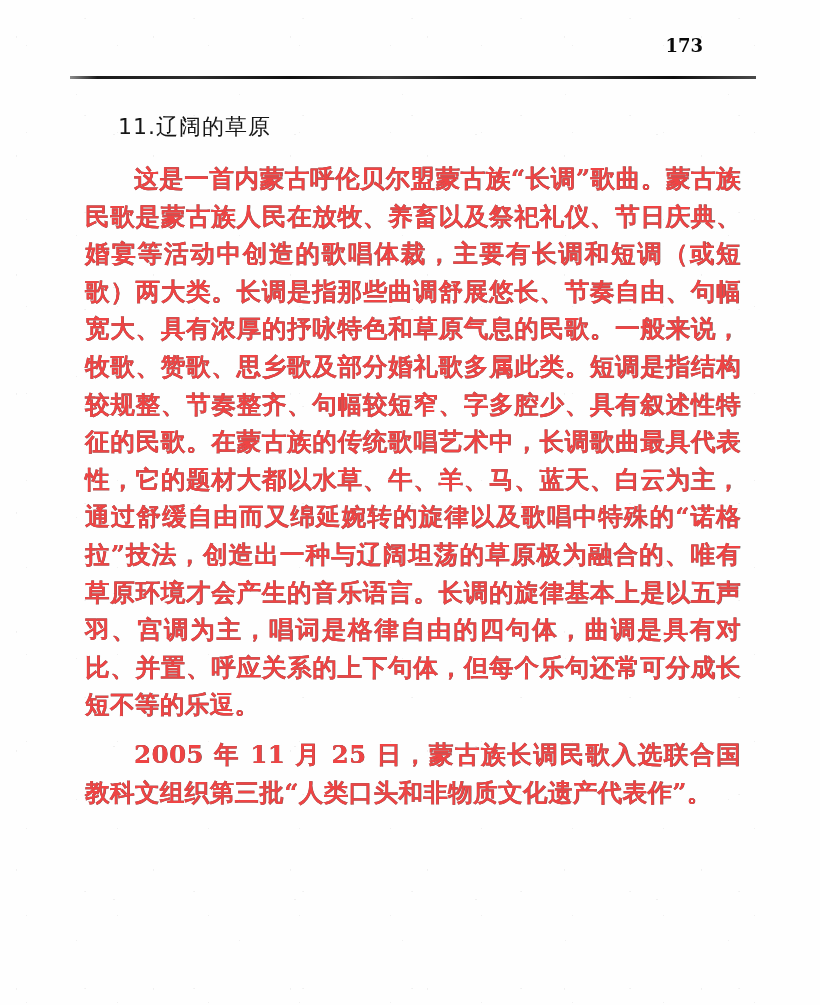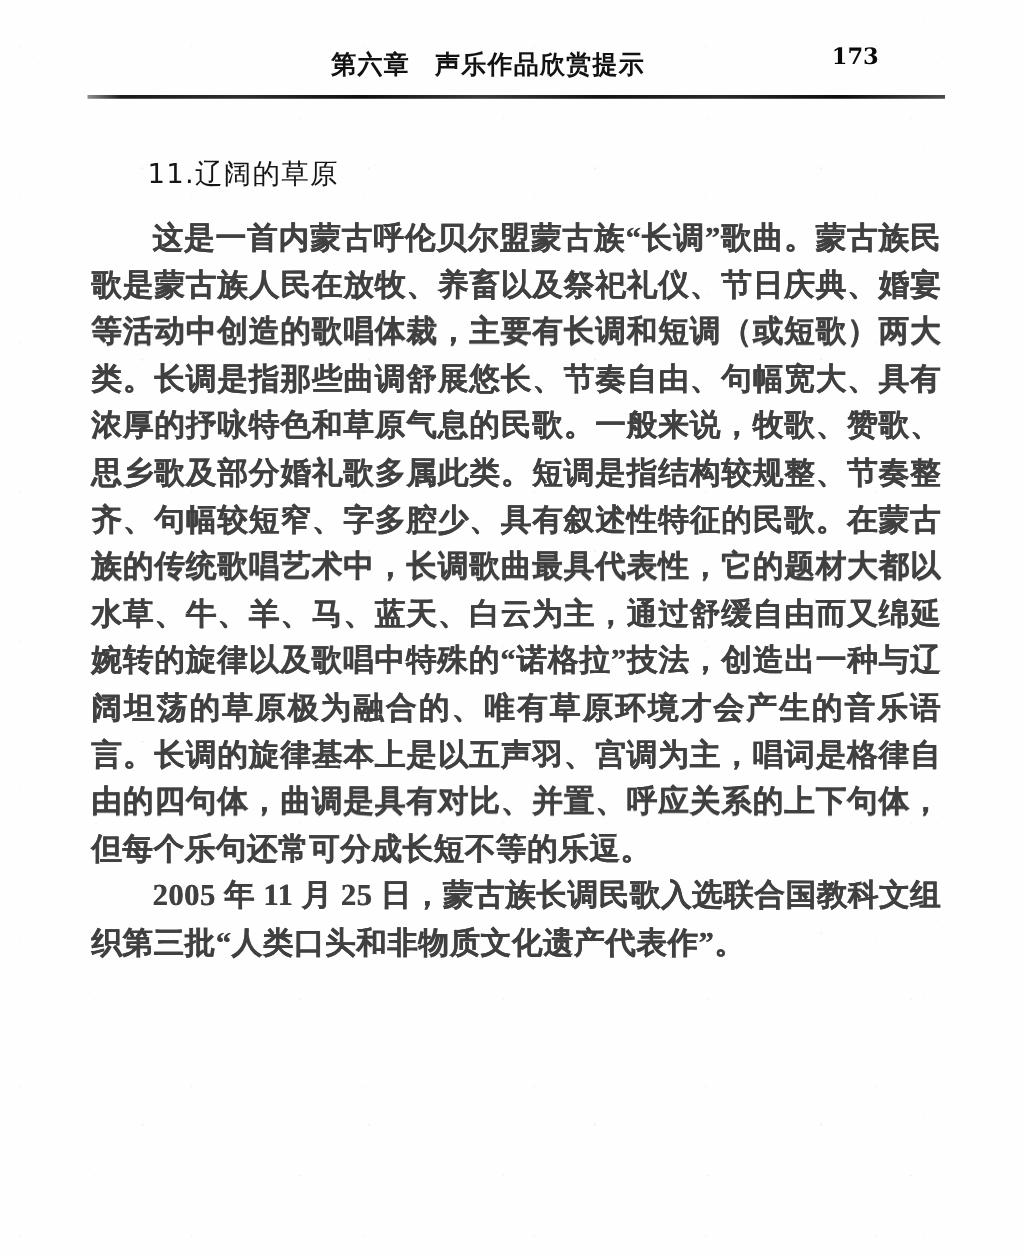--- a/index.html
+++ b/index.html
@@ -75,37 +75,36 @@
     left: 73px;
     top: 112px;
     width: 680px;
   }
 
   .section-heading {
     font-size: 22px;
     font-weight: 500;
     font-family: "DejaVu Sans", "Liberation Sans", sans-serif;
     color: #161616;
-    margin: 12px 0 18px 0;
+    margin: 0 0 18px 0;
     padding-left: 45px;
     letter-spacing: 1px;
   }
 
   p.para {
-    margin: 0;
+    margin: 12px;
     font-size: 24.5px;
     line-height: 37.6px;
     font-weight: 700;
     letter-spacing: 0.4px;
     text-align: justify;
     text-justify: inter-character;
     text-indent: 2em;
-    color: #404040;
+    color: #ef4444;
     text-shadow: 0.35px 0 0 rgba(0,0,0,0.55), 0 0.35px 0 rgba(0,0,0,0.35);
-    font-family: Liberation Serif, serif;
   }
   p.para + p.para {
     margin-top: 0px;
   }
 
   
   .speckle {
     position: absolute;
     inset: 0;
     pointer-events: none;
@@ -118,21 +117,20 @@
       radial-gradient(circle at 29% 52%, #000 0.4px, transparent 0.5px);
     background-size: 137px 119px, 163px 141px, 109px 97px, 181px 153px, 91px 87px;
   }
 </style>
 </head>
 <body>
 
 <div class="page">
 
   <div class="running-head">
-    <div class="rh-title"><span>第六章</span><span class="gap"></span><span>声乐作品欣赏提示</span></div>
     <div class="rh-page">173</div>
   </div>
 
   <div class="rule"></div>
 
   <div class="content">
 
     <h2 class="section-heading">11.辽阔的草原</h2>
 
     <p class="para">这是一首内蒙古呼伦贝尔盟蒙古族“长调”歌曲。蒙古族民歌是蒙古族人民在放牧、养畜以及祭祀礼仪、节日庆典、婚宴等活动中创造的歌唱体裁，主要有长调和短调（或短歌）两大类。长调是指那些曲调舒展悠长、节奏自由、句幅宽大、具有浓厚的抒咏特色和草原气息的民歌。一般来说，牧歌、赞歌、思乡歌及部分婚礼歌多属此类。短调是指结构较规整、节奏整齐、句幅较短窄、字多腔少、具有叙述性特征的民歌。在蒙古族的传统歌唱艺术中，长调歌曲最具代表性，它的题材大都以水草、牛、羊、马、蓝天、白云为主，通过舒缓自由而又绵延婉转的旋律以及歌唱中特殊的“诺格拉”技法，创造出一种与辽阔坦荡的草原极为融合的、唯有草原环境才会产生的音乐语言。长调的旋律基本上是以五声羽、宫调为主，唱词是格律自由的四句体，曲调是具有对比、并置、呼应关系的上下句体，但每个乐句还常可分成长短不等的乐逗。</p>

